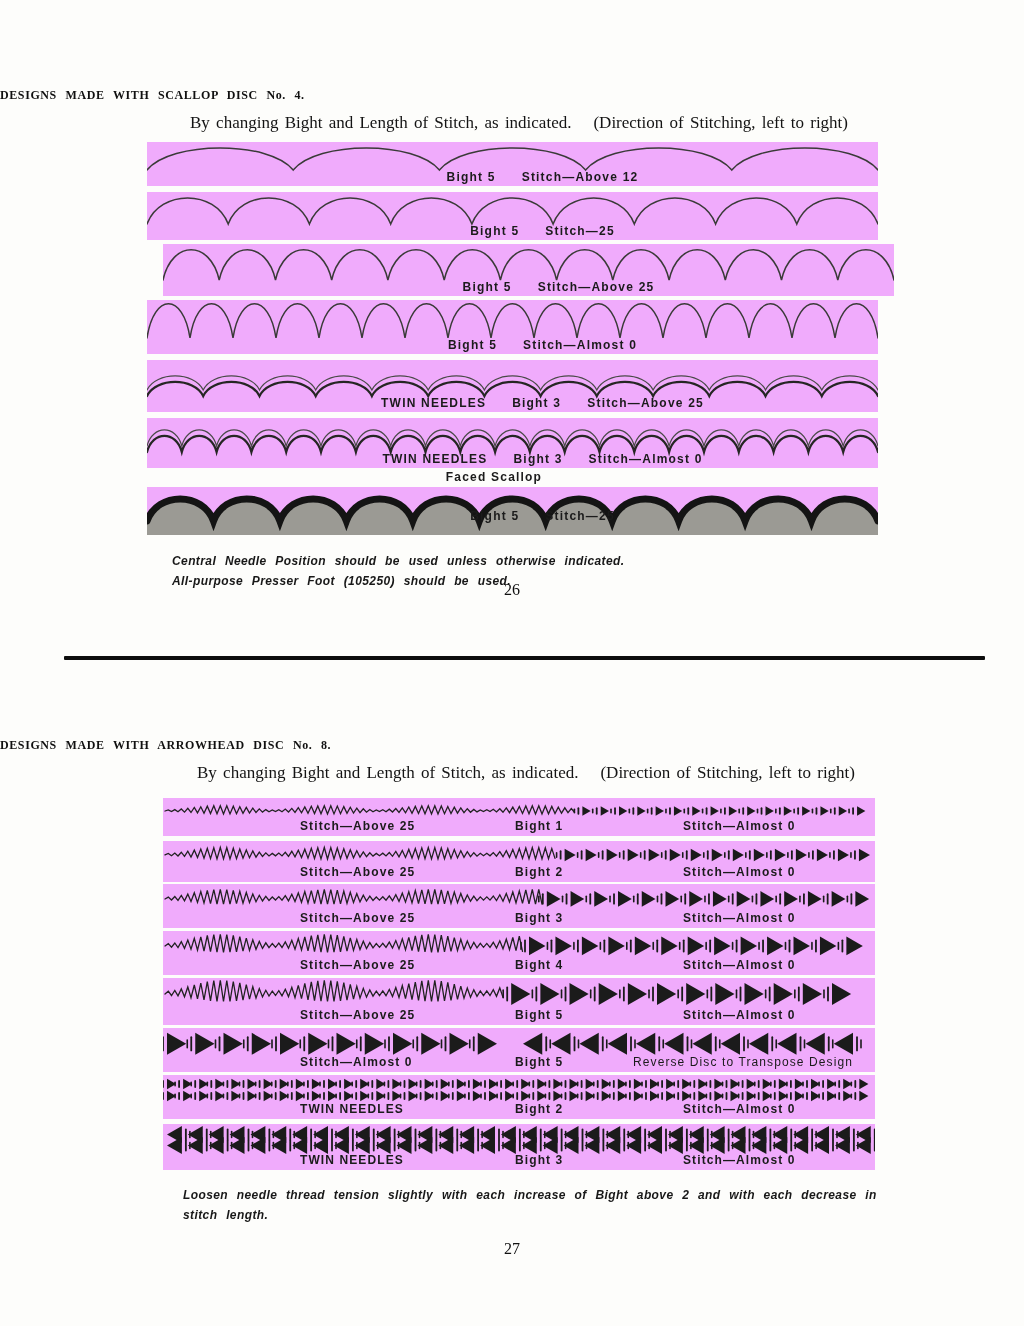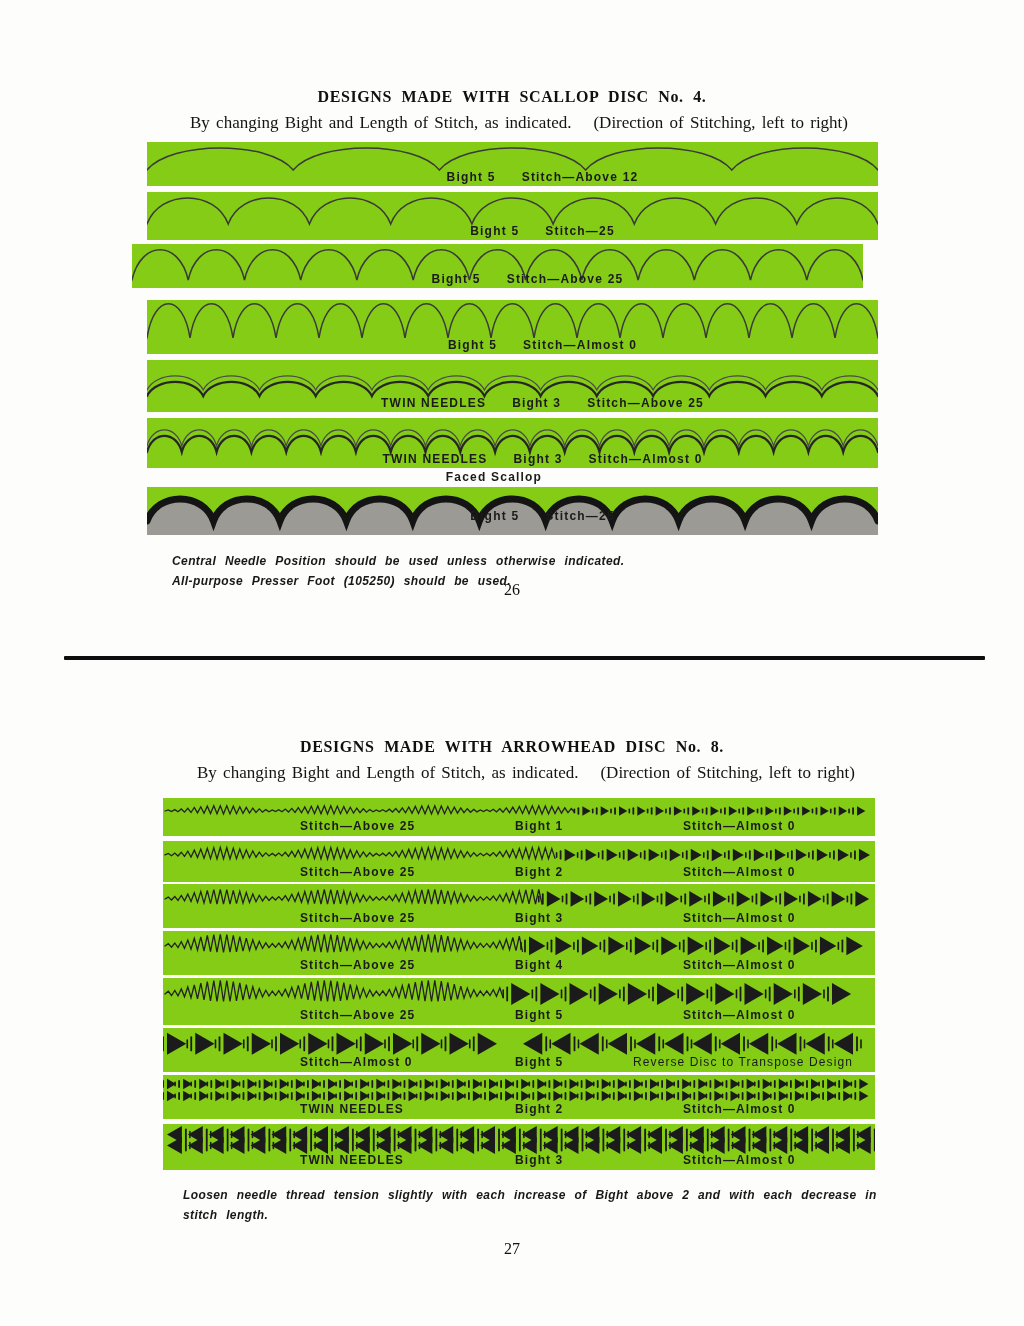--- a/index.html
+++ b/index.html
@@ -4,29 +4,29 @@
 <style>
   html,body{margin:0;padding:0;}
   body{
     width:1024px;height:1326px;position:relative;
     background:#fdfdfb;
     font-family:"Liberation Serif", serif;
     color:#161616;overflow:hidden;
   }
   .abs{position:absolute;}
   .title{
-    width:100%;text-align:center;font-weight:bold;font-size:16px;
+    width:100%;font-weight:bold;font-size:12px;
     letter-spacing:.6px;word-spacing:5px;color:#101010;
   }
   .subtitle{
     display:flex;justify-content:space-between;
     font-size:17px;word-spacing:2px;color:#141414;
   }
   .strip{
-    position:absolute;background:#84cc16;
+    position:absolute;background:#f0abfc;
   }
   .strip svg{position:absolute;left:0;top:0;}
   .lab26{
     position:absolute;left:50%;bottom:2px;transform:translateX(-50%) translateX(30px);
     font-family:"Liberation Sans", sans-serif;font-weight:bold;font-size:12px;
     letter-spacing:1.2px;color:#1b1b1b;white-space:nowrap;
   }
   .lab26 span + span{margin-left:26px;}
   .lab27{
     position:absolute;bottom:3px;
@@ -72,21 +72,21 @@
 
 <div class="strip" style="left:147px;top:192px;width:731px;height:48px">
   <svg width="731" height="48" viewBox="0 0 731 48">
       <path d="M0 32C13.0 -2.8 68.2 -2.8 81.2 32C94.2 -2.8 149.4 -2.8 162.4 32C175.4 -2.8 230.7 -2.8 243.7 32C256.7 -2.8 311.9 -2.8 324.9 32C337.9 -2.8 393.1 -2.8 406.1 32C419.1 -2.8 474.3 -2.8 487.3 32C500.3 -2.8 555.6 -2.8 568.6 32C581.6 -2.8 636.8 -2.8 649.8 32C662.8 -2.8 718.0 -2.8 731.0 32" stroke="#3a3a38" stroke-width="1.5" fill="none" stroke-linecap="round"></path>
     </svg>
   <div class="lab26">
     <span>Bight 5</span><span>Stitch—25</span>
   </div>
 </div>
 
-<div class="strip" style="left:132px;top:244px;width:731px;height:44px">
+<div class="strip" style="left:163px;top:244px;width:731px;height:52px">
   <svg width="731" height="52" viewBox="0 0 731 52">
       <path d="M0 36C9.0 -4.2 47.2 -4.2 56.2 36C65.2 -4.2 103.5 -4.2 112.5 36C121.5 -4.2 159.7 -4.2 168.7 36C177.7 -4.2 215.9 -4.2 224.9 36C233.9 -4.2 272.2 -4.2 281.2 36C290.2 -4.2 328.4 -4.2 337.4 36C346.4 -4.2 384.6 -4.2 393.6 36C402.6 -4.2 440.8 -4.2 449.8 36C458.8 -4.2 497.1 -4.2 506.1 36C515.1 -4.2 553.3 -4.2 562.3 36C571.3 -4.2 609.5 -4.2 618.5 36C627.5 -4.2 665.8 -4.2 674.8 36C683.8 -4.2 722.0 -4.2 731.0 36" stroke="#3a3a38" stroke-width="1.5" fill="none" stroke-linecap="round"></path>
     </svg>
   <div class="lab26">
     <span>Bight 5</span><span>Stitch—Above 25</span>
   </div>
 </div>
 
 <div class="strip" style="left:147px;top:300px;width:731px;height:54px">
   <svg width="731" height="54" viewBox="0 0 731 54">

